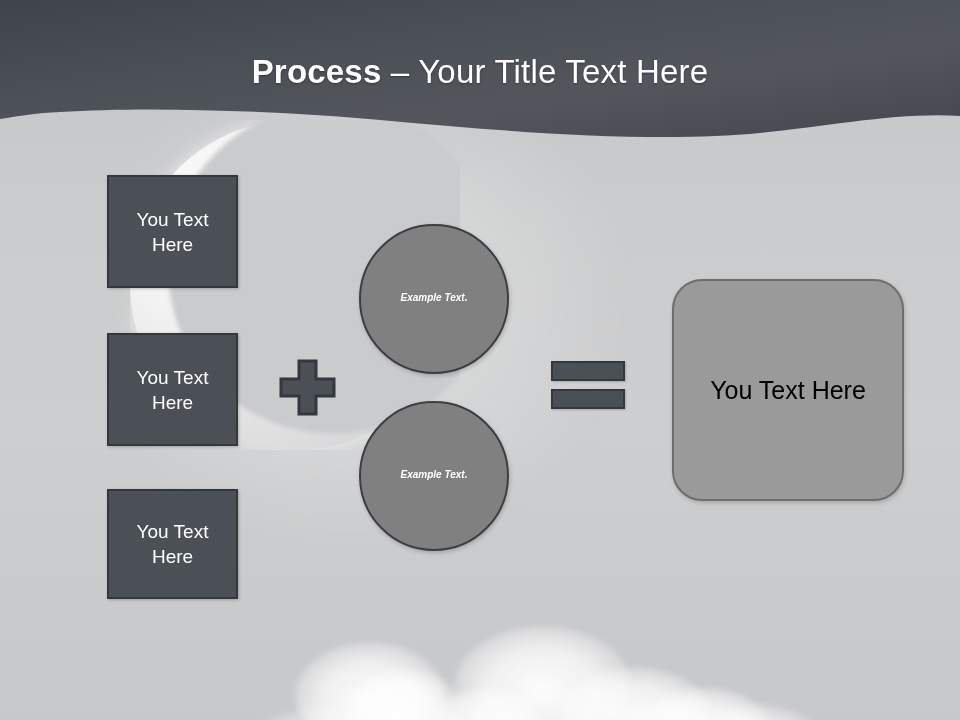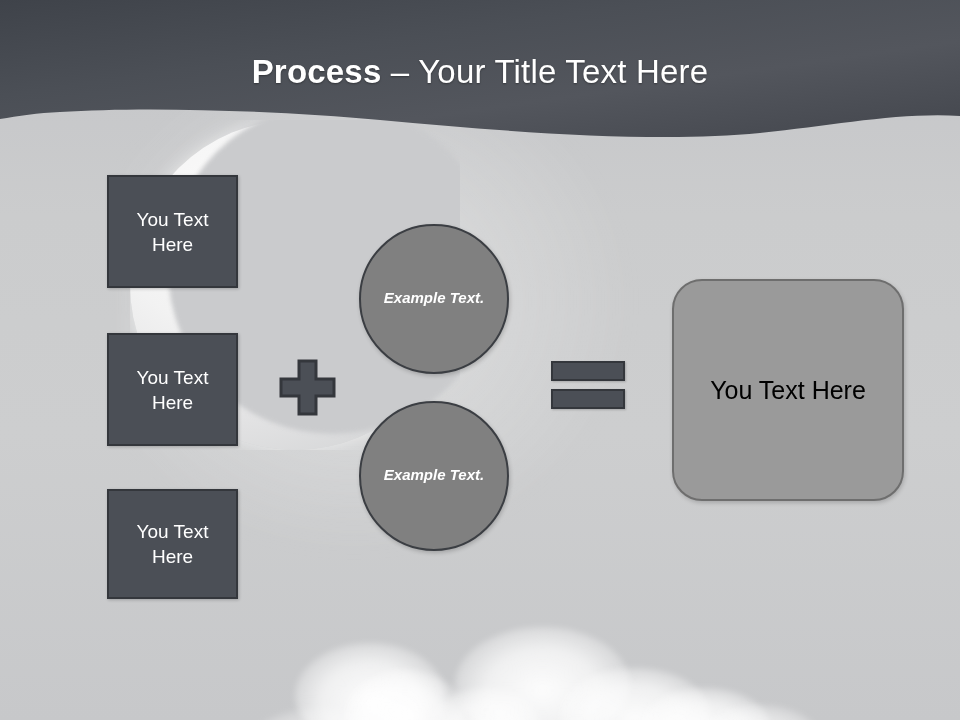--- a/index.html
+++ b/index.html
@@ -149,21 +149,21 @@
 
   
   .circ {
     position: absolute;
     width: 150px; height: 150px;
     border-radius: 50%;
     background: #808080;
     border: 2px solid #3b3e43;
     box-sizing: border-box;
     color: #ffffff;
-    font-size: 15px;
+    font-size: 10px;
     line-height: 22px;
     font-weight: bold;
     font-style: italic;
     display: flex;
     align-items: center;
     justify-content: center;
     text-align: center;
     box-shadow: 1px 2px 4px rgba(0,0,0,.20);
   }
   #circ1 { left: 359px; top: 224px; }

